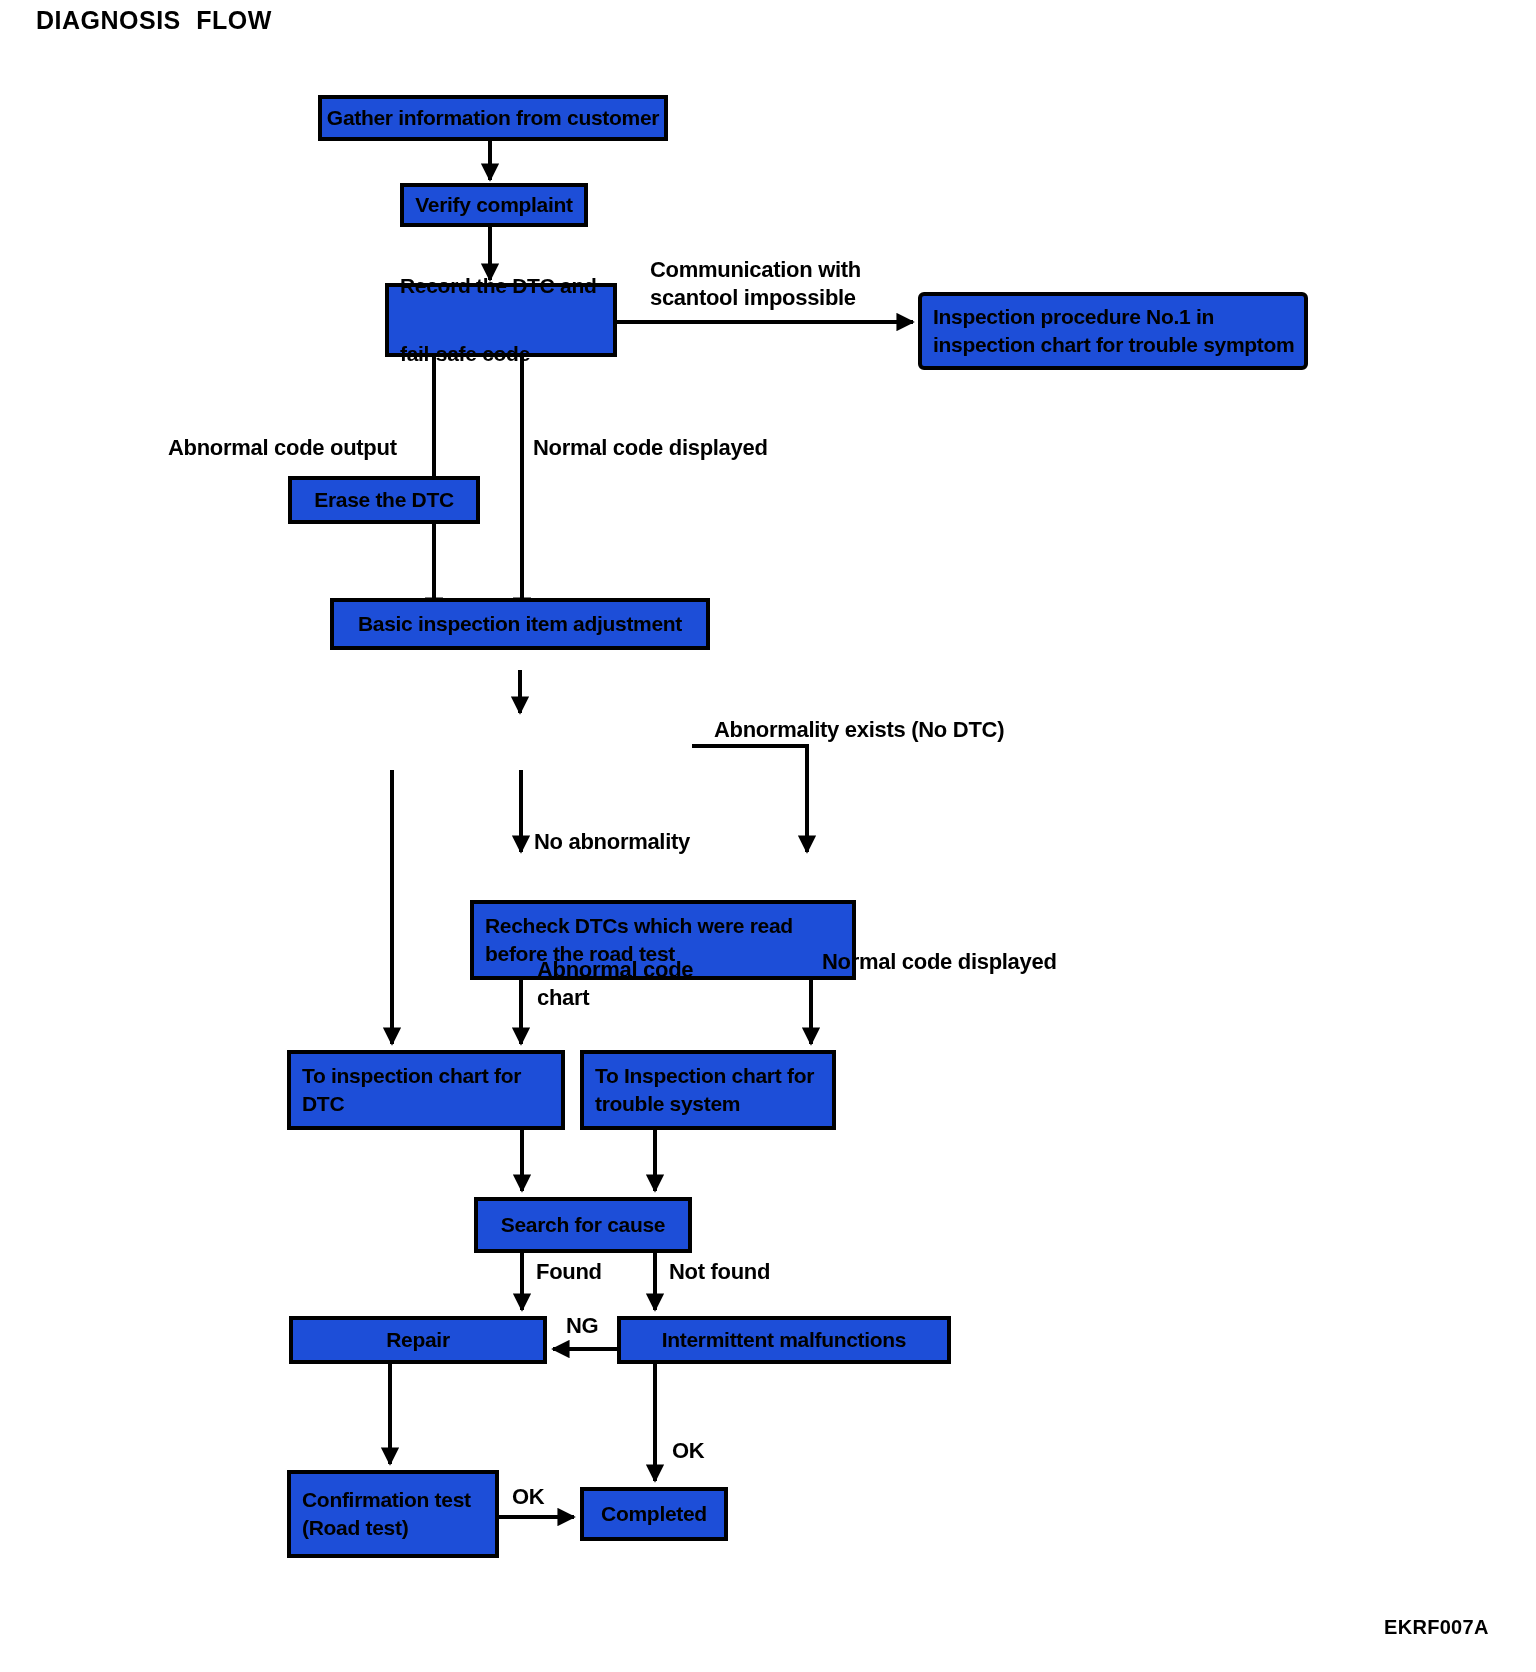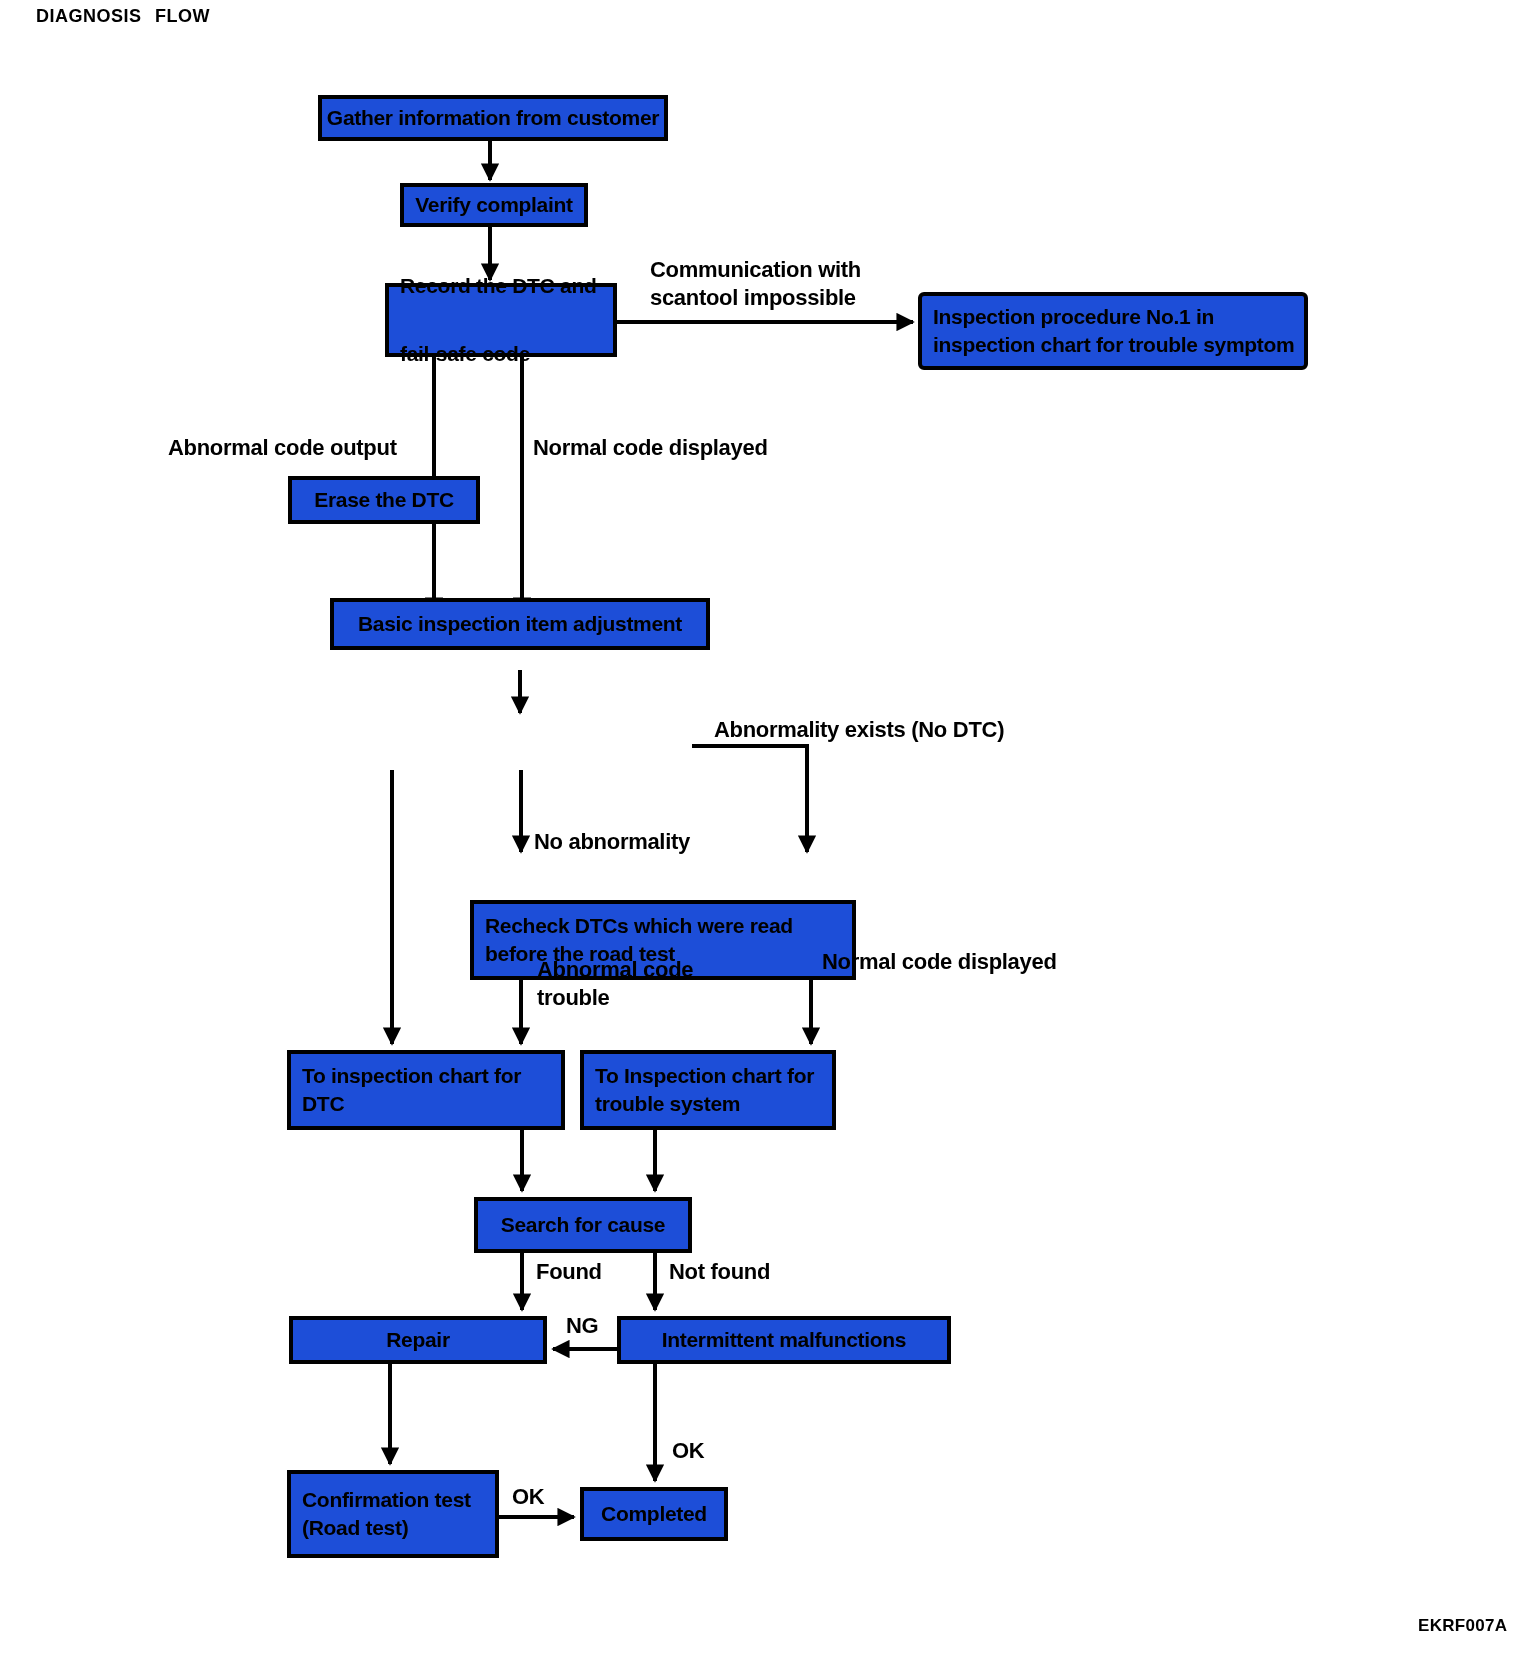--- a/index.html
+++ b/index.html
@@ -3,39 +3,39 @@
 <meta charset="utf-8">
 <style>
   html,body{margin:0;padding:0;background:#ffffff;}
   .page{
     position:relative;width:1536px;height:1672px;background:#ffffff;
     font-family:"Liberation Sans","DejaVu Sans",sans-serif;
     color:#000;overflow:hidden;
   }
   .edges{position:absolute;left:0;top:0;z-index:0;}
   .title{
-    position:absolute;left:36px;top:6px;font-size:18px;font-weight:700;
+    position:absolute;left:36px;top:6px;font-size:25px;font-weight:700;
     letter-spacing:.5px;word-spacing:8px;z-index:2;
   }
   .node{
     position:absolute;box-sizing:border-box;background:#1d4ed8;border:4px solid #000;
     display:flex;flex-direction:column;justify-content:center;z-index:1;
     font-size:21px;font-weight:700;letter-spacing:-0.3px;line-height:1.32;
   }
   .node.center{align-items:center;text-align:center;}
   .node.left{align-items:flex-start;text-align:left;padding-left:11px;padding-right:4px;}
   .node span{display:block;white-space:nowrap;}
   .lbl{
     position:absolute;z-index:2;font-size:22px;font-weight:700;letter-spacing:-0.3px;
     line-height:1.28;white-space:nowrap;
   }
   .lbl span{display:block;}
   .figcode{
-    position:absolute;left:1384px;top:1616px;font-size:17px;font-weight:700;
-    letter-spacing:.3px;z-index:2;margin-left:34px;
+    position:absolute;left:1384px;top:1616px;font-size:20px;font-weight:700;
+    letter-spacing:.3px;z-index:2;
   }
 </style>
 </head>
 <body>
 
 <div class="page">
 
   <div class="title">DIAGNOSIS FLOW</div>
 
   <svg class="edges" width="1536" height="1672" viewBox="0 0 1536 1672">
@@ -146,21 +146,21 @@
   <div class="lbl" style="left:714px;top:716px;">
     <span>Abnormality exists (No DTC)</span>
   </div>
 
   <div class="lbl" style="left:534px;top:828px;">
     <span>No abnormality</span>
   </div>
 
   <div class="lbl" style="left:537px;top:956px;">
     <span>Abnormal code</span>
-    <span>trouble</span>
+    <span>chart</span>
   </div>
 
   <div class="lbl" style="left:822px;top:948px;">
     <span>Normal code displayed</span>
   </div>
 
   <div class="lbl" style="left:536px;top:1258px;">
     <span>Found</span>
   </div>
 

